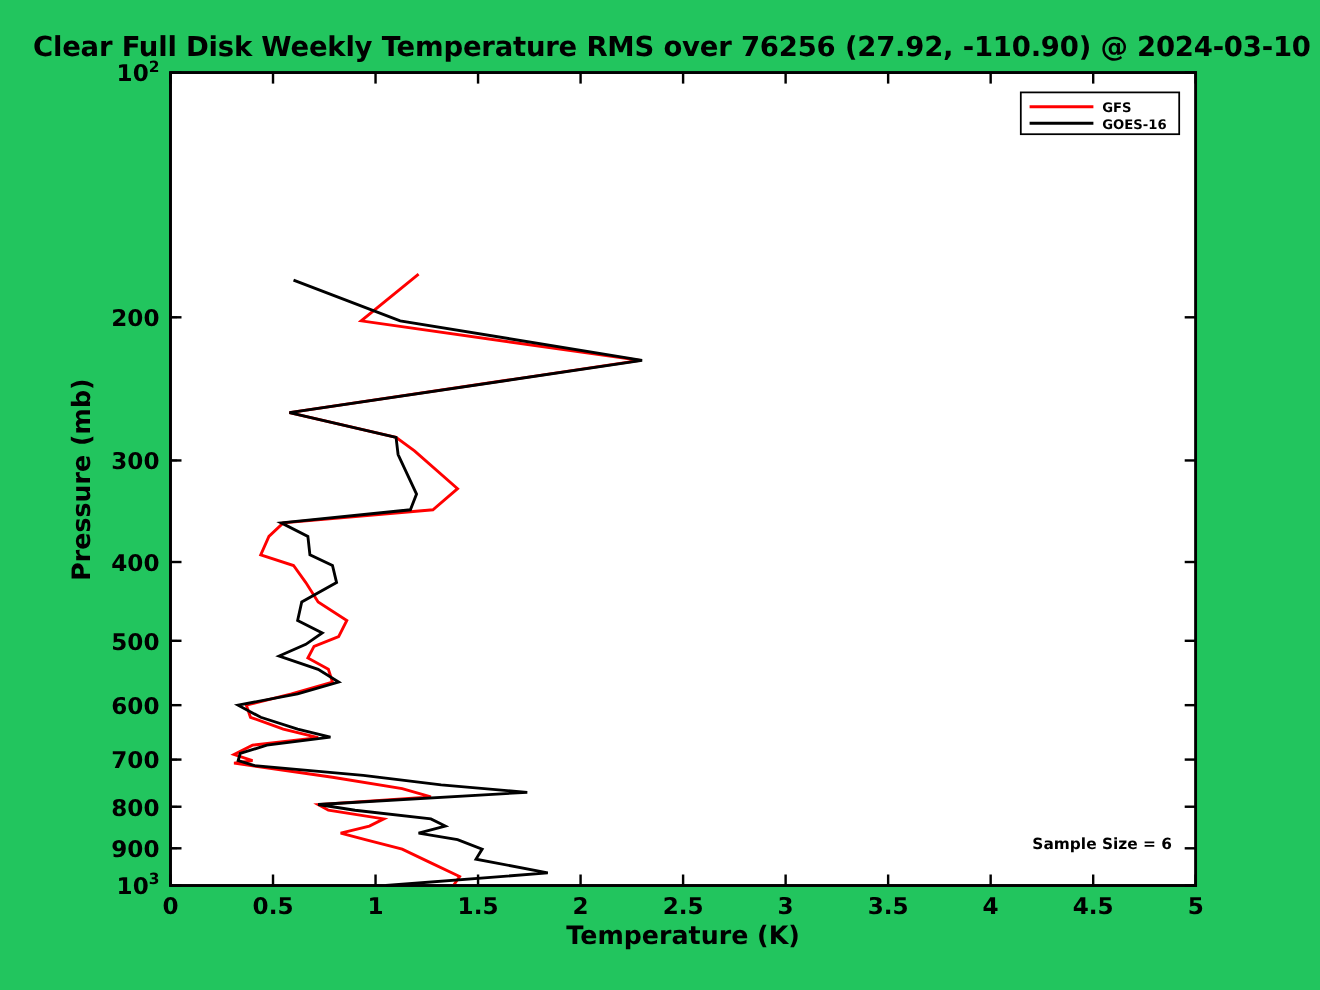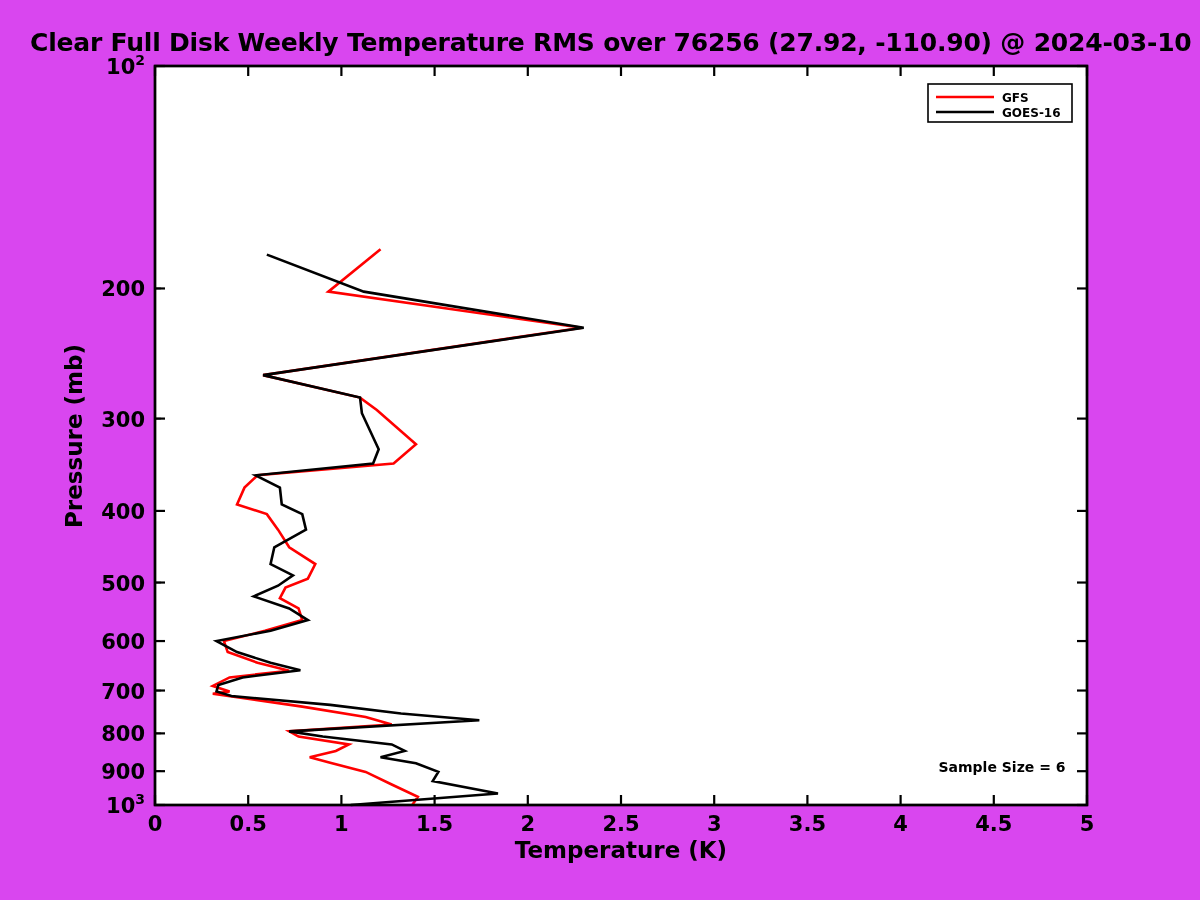--- a/index.html
+++ b/index.html
@@ -10,21 +10,21 @@
   body {
     width: 1200px;
     height: 900px;
     font-family: "DejaVu Sans", sans-serif;
     overflow: hidden;
   }
   #figure {
     position: relative;
     width: 1200px;
     height: 900px;
-    background: #d946ef;
+    background: #22c55e;
   }
   #chart-title {
     position: absolute;
     left: 30px;
     top: 28px;
     width: 1180px;
     font-size: 25px;
     font-weight: bold;
     color: #000000;
     white-space: nowrap;

